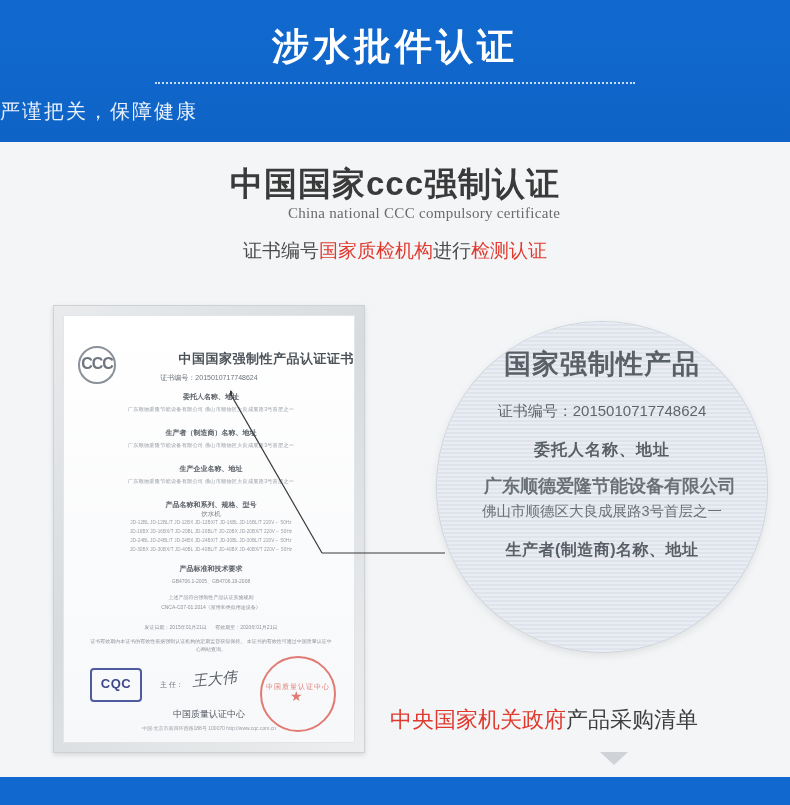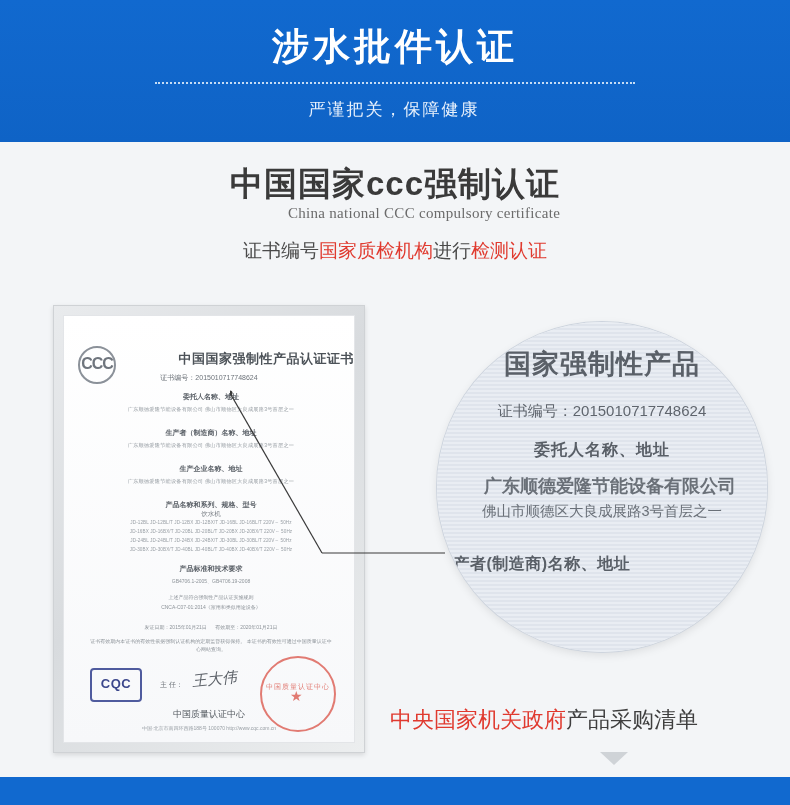--- a/index.html
+++ b/index.html
@@ -45,23 +45,22 @@
     top: 82px;
     width: 480px;
     height: 0;
     border-top: 2px dotted #cfe3f8;
     opacity: .95;
   }
   .banner-sub {
     position: absolute;
     left: 0; top: 98px;
     width: 788px;
-    text-align: center;
     color: #e8f1fc;
-    font-size: 17px;
+    font-size: 20px;
     letter-spacing: 2px;
   }
 
   
   .body-area {
     position: absolute;
     left: 0; top: 142px;
     width: 790px;
     height: 635px;
     background: #f3f5f7;
@@ -346,26 +345,26 @@
     width: 330px;
     text-align: center;
     font-size: 14.5px;
     color: #6a7078;
     white-space: nowrap;
   }
   .mag-lbl2 {
     position: absolute;
     left: 0; top: 218px;
     width: 330px;
+    text-align: center;
     font-size: 16px;
     font-weight: bold;
     color: #595f67;
     letter-spacing: .5px;
     white-space: nowrap;
-    margin-top: 14px;
   }
 
   
   .pointer-line {
     position: absolute;
     left: 230px;
     top: 385px;
     width: 215px;
     height: 185px;
     pointer-events: none;

